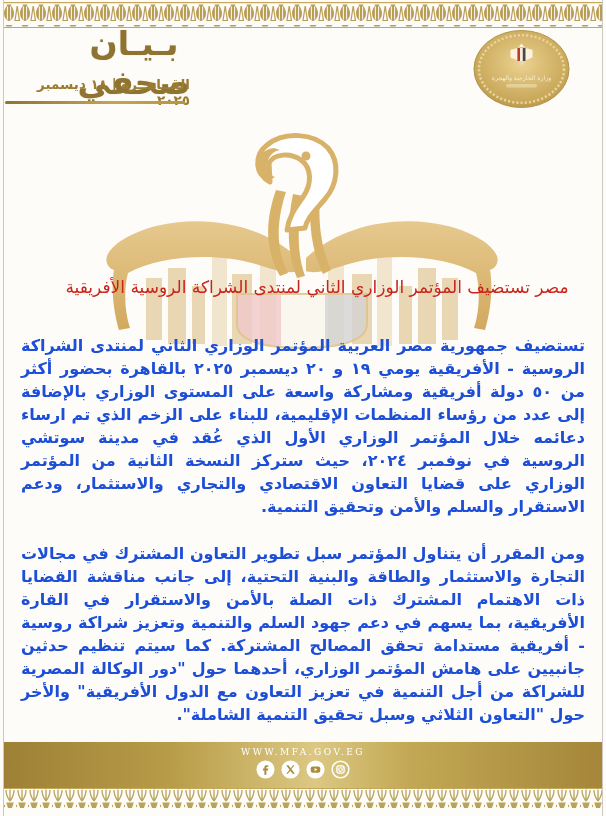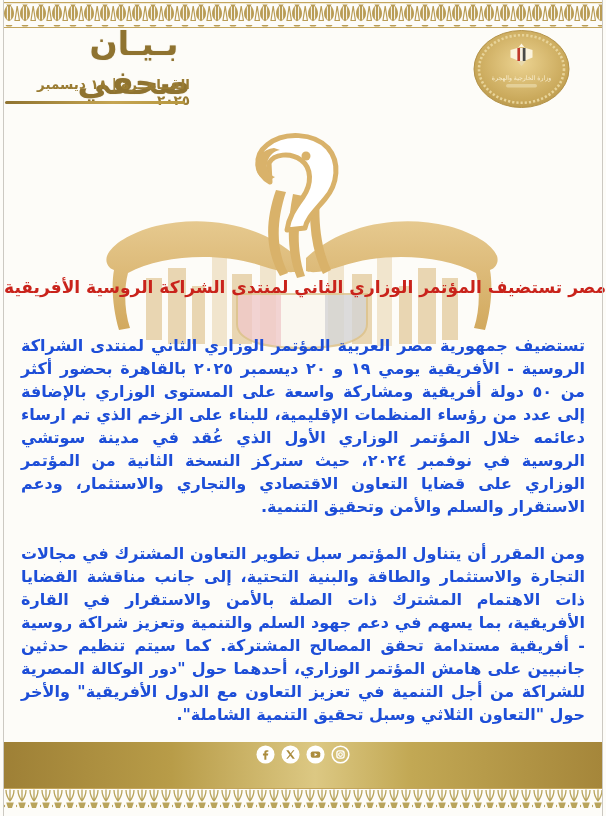--- a/index.html
+++ b/index.html
@@ -34,21 +34,21 @@
     background: linear-gradient(90deg, #8f7330, #c5a552 60%, #b6973f);
     border-radius: 2px;
   }
   .seal { position: absolute; left: 473px; top: 30px; }
 
   .eagle { position: absolute; left: 100px; top: 128px; z-index: 1; }
 
   .headline {
     position: absolute; top: 277px; left: 0; right: 0; z-index: 2;
     margin: 0; text-align: center; direction: rtl; white-space: nowrap;
-    font-size: 17px; font-weight: bold; color: #c9231b; padding-left: 28px;
+    font-size: 17px; font-weight: normal; color: #c9231b; padding-left: 28px;
   }
 
   .body-text {
     position: absolute; top: 334px; left: 21px; right: 21px; z-index: 2;
     direction: rtl; text-align: justify;
     font-size: 16px; font-weight: bold; color: #1d4ed8;
     line-height: 23px;
   }
   .body-text p { margin: 0 0 24px 0; }
 
@@ -160,20 +160,21 @@
   </svg>
 
   <h1 class="headline">مصر تستضيف المؤتمر الوزاري الثاني لمنتدى الشراكة الروسية الأفريقية</h1>
 
   <div class="body-text">
     <p>تستضيف جمهورية مصر العربية المؤتمر الوزاري الثاني لمنتدى الشراكة الروسية - الأفريقية يومي ١٩ و ٢٠ ديسمبر ٢٠٢٥ بالقاهرة بحضور أكثر من ٥٠ دولة أفريقية ومشاركة واسعة على المستوى الوزاري بالإضافة إلى عدد من رؤساء المنظمات الإقليمية، للبناء على الزخم الذي تم ارساء دعائمه خلال المؤتمر الوزاري الأول الذي عُقد في مدينة سوتشي الروسية في نوفمبر ٢٠٢٤، حيث ستركز النسخة الثانية من المؤتمر الوزاري على قضايا التعاون الاقتصادي والتجاري والاستثمار، ودعم الاستقرار والسلم والأمن وتحقيق التنمية.</p>
     <p>ومن المقرر أن يتناول المؤتمر سبل تطوير التعاون المشترك في مجالات التجارة والاستثمار والطاقة والبنية التحتية، إلى جانب مناقشة القضايا ذات الاهتمام المشترك ذات الصلة بالأمن والاستقرار في القارة الأفريقية، بما يسهم في دعم جهود السلم والتنمية وتعزيز شراكة روسية - أفريقية مستدامة تحقق المصالح المشتركة. كما سيتم تنظيم حدثين جانبيين على هامش المؤتمر الوزاري، أحدهما حول "دور الوكالة المصرية للشراكة من أجل التنمية في تعزيز التعاون مع الدول الأفريقية" والأخر حول "التعاون الثلاثي وسبل تحقيق التنمية الشاملة".</p>
   </div>
 
   <div class="footer-band">
+    <div class="website">WWW.MFA.GOV.EG</div>
     <div class="social-row">
       <svg width="19" height="19" viewBox="0 0 20 20">
         <circle cx="10" cy="10" r="9.5" fill="#ffffff"></circle>
         <path d="M11,5.5 C9.5,5.5 8.8,6.4 8.8,7.9 L8.8,9 L7.3,9 L7.3,11 L8.8,11 L8.8,15.5 L10.9,15.5 L10.9,11 L12.6,11 L12.9,9 L10.9,9 L10.9,8.1 C10.9,7.5 11.2,7.2 11.9,7.2 L13,7.2 L13,5.5 Z" fill="#ab8c3e"></path>
       </svg>
       <svg width="19" height="19" viewBox="0 0 20 20">
         <circle cx="10" cy="10" r="9.5" fill="#ffffff"></circle>
         <path d="M5.5,5.5 L9,10.2 L5.6,14.5 L7.1,14.5 L9.8,11.2 L12.2,14.5 L14.6,14.5 L10.9,9.6 L14.2,5.5 L12.7,5.5 L10.2,8.6 L7.9,5.5 Z" fill="#ab8c3e"></path>
       </svg>
       <svg width="19" height="19" viewBox="0 0 20 20">

